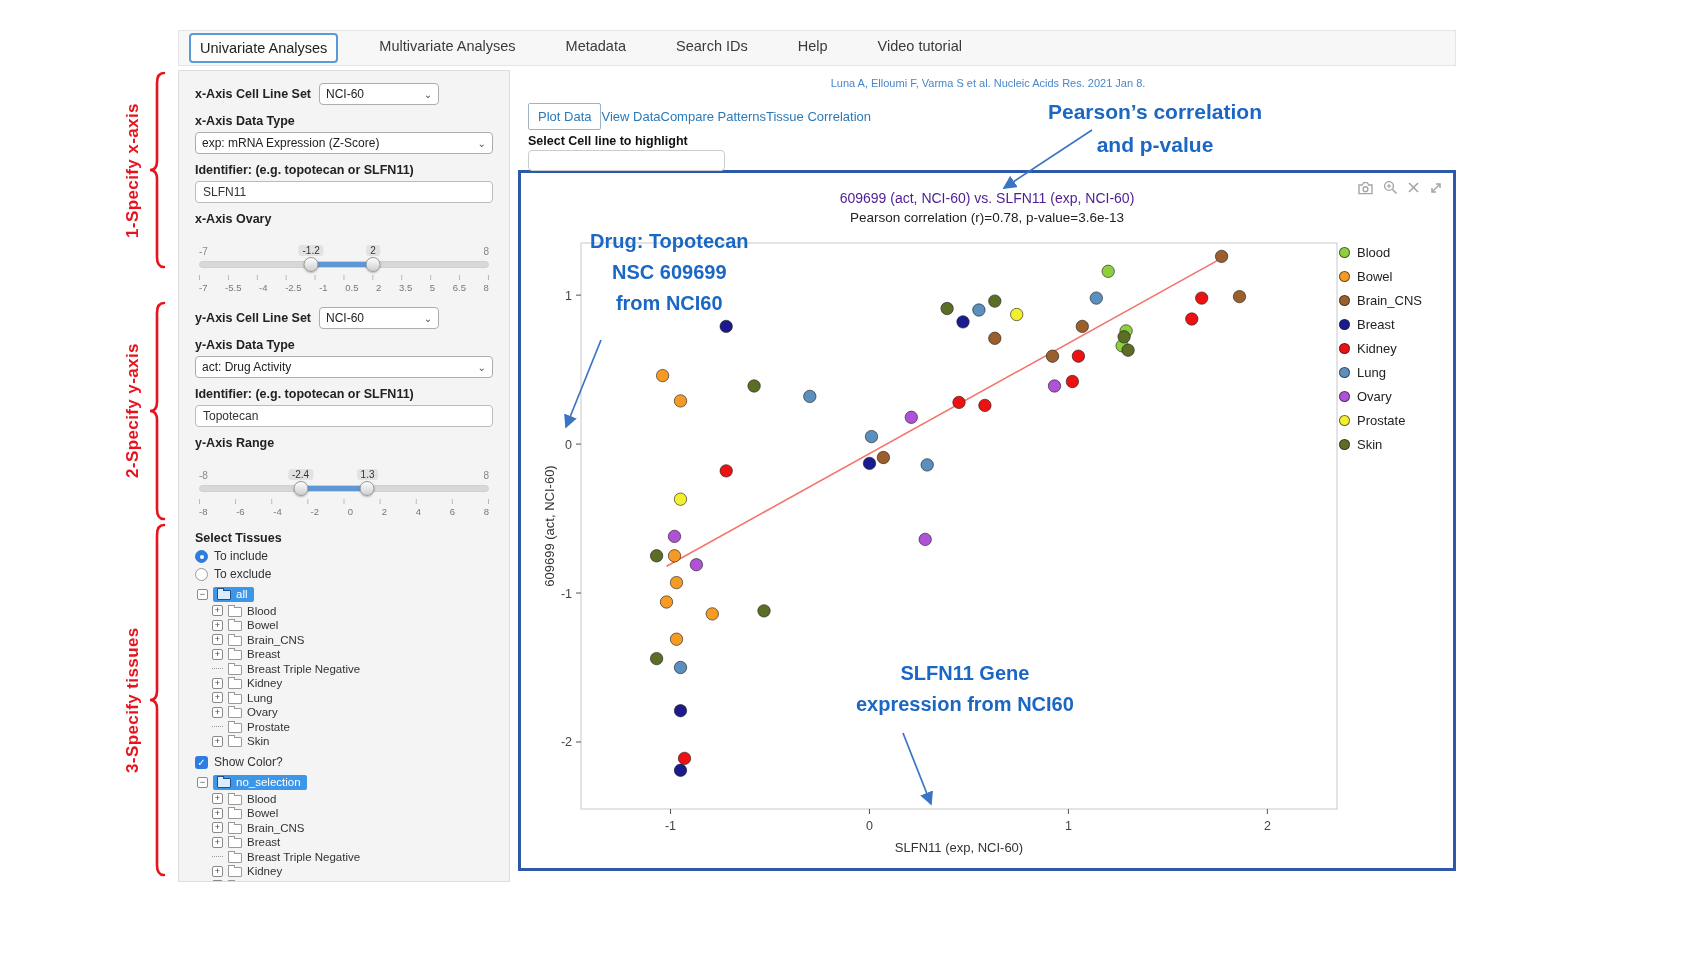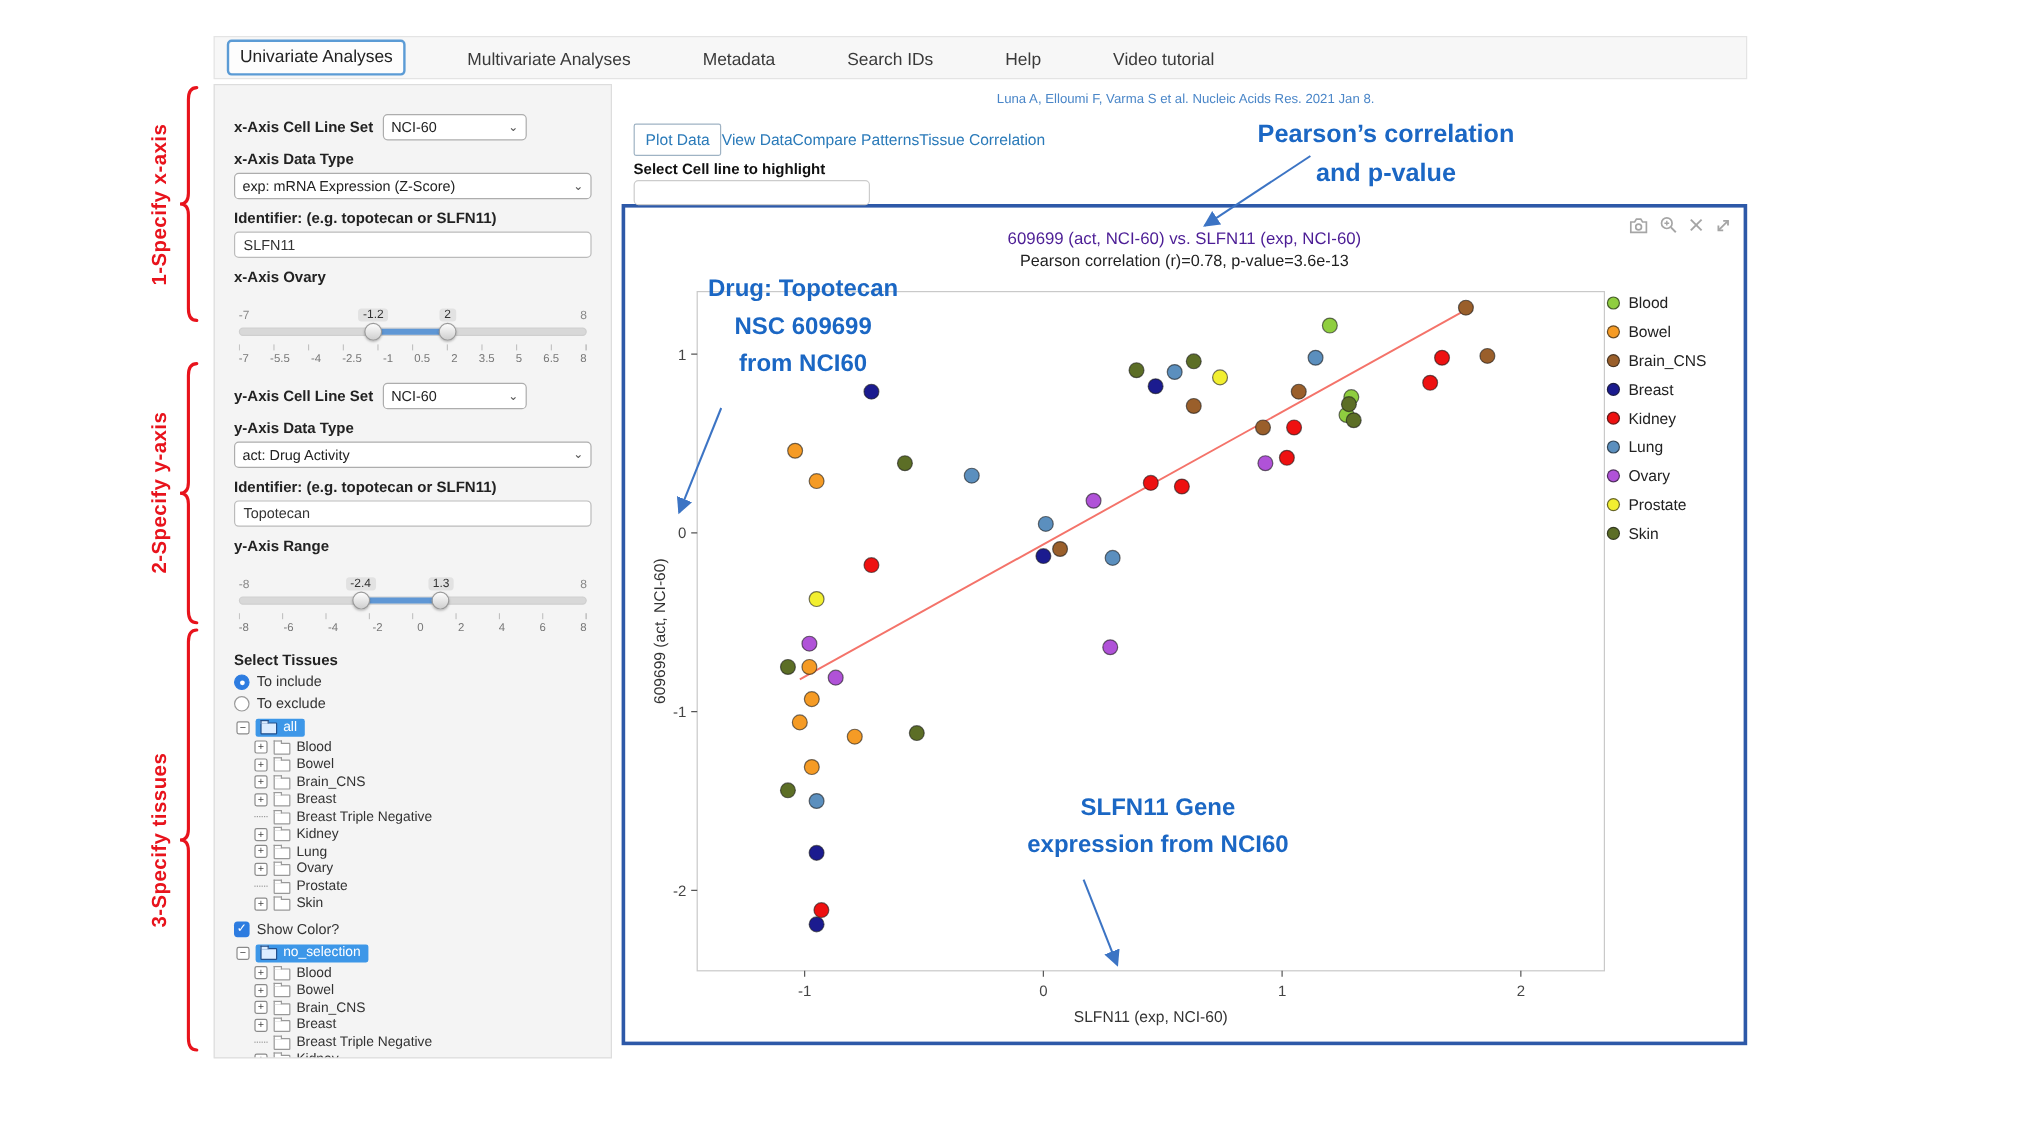--- a/index.html
+++ b/index.html
@@ -8,21 +8,21 @@
     background: #fff; font-family: "Liberation Sans", sans-serif; color: #222;
     overflow: hidden;
   }
 
   
   .navbar {
     position: absolute; left: 178px; top: 30px; width: 1278px; height: 36px;
     background: #f7f7f7; border: 1px solid #e4e4e4;
     display: flex; align-items: center; padding-left: 10px;
   }
-  #nav-tabs { display: flex; align-items: flex-end; gap: 42px; }
+  #nav-tabs { display: flex; align-items: flex-start; gap: 32px; }
   .nav-tab { font-size: 14.5px; color: #3a3a3a; padding: 5px 9px; cursor: pointer; white-space: nowrap; }
   .nav-tab.active { border: 2px solid #5b9bd5; border-radius: 4px; background: #fdfdfd; color: #222; }
 
   
   .red-note {
     position: absolute; color: #e8131c; font-weight: bold; font-size: 17px;
     writing-mode: vertical-rl; transform: rotate(180deg);
     display: flex; align-items: center; justify-content: center; width: 26px;
     letter-spacing: 0.4px; white-space: nowrap;
   }
@@ -40,21 +40,21 @@
     position: absolute; color: #1b67c4; font-weight: bold; white-space: pre-line;
     line-height: 1.55; z-index: 55; text-align: center;
   }
   #note-pearson { left: 1048px; top: 96px;  font-size: 21px; }
   #note-drug    { left: 566px;  top: 226px; font-size: 20px; margin-left: 24px; }
   #note-gene    { left: 856px;  top: 658px; font-size: 20px; }
 
   
   .sidebar {
     position: absolute; left: 178px; top: 70px; width: 332px; height: 812px;
-    background: #f4f4f4; border: 1px solid #ddd; padding: 24px 16px; overflow: hidden;
+    background: #f4f4f4; border: 1px solid #ddd; padding: 12px 16px; overflow: hidden;
   }
   .fld-label { font-size: 12.5px; font-weight: bold; color: #222; margin: 9px 0 4px; }
   .inline-row { display: flex; align-items: center; gap: 8px; margin-bottom: 2px; }
   .select {
     background: #fff; border: 1px solid #adadad; border-radius: 4px; height: 22px;
     display: flex; align-items: center; justify-content: space-between;
     padding: 0 6px; font-size: 12px; color: #222; width: 100%; cursor: pointer;
   }
   .select .caret { color: #555; font-size: 10px; margin-left: 6px; }
   .select.small { width: 120px; }

